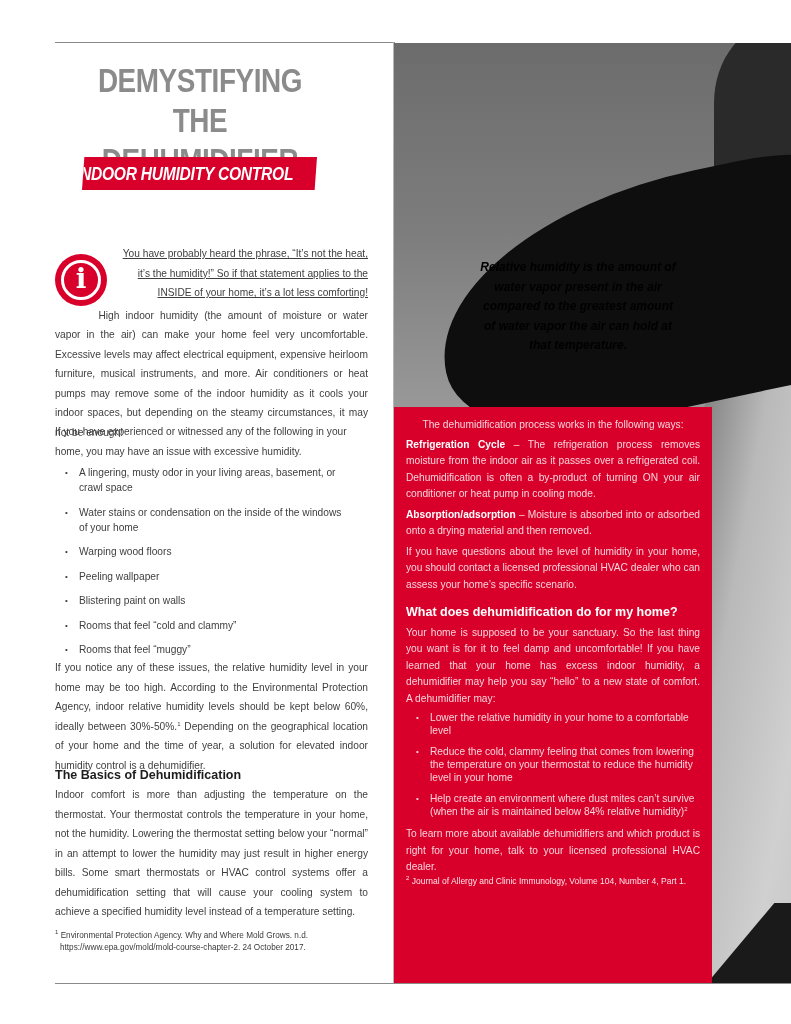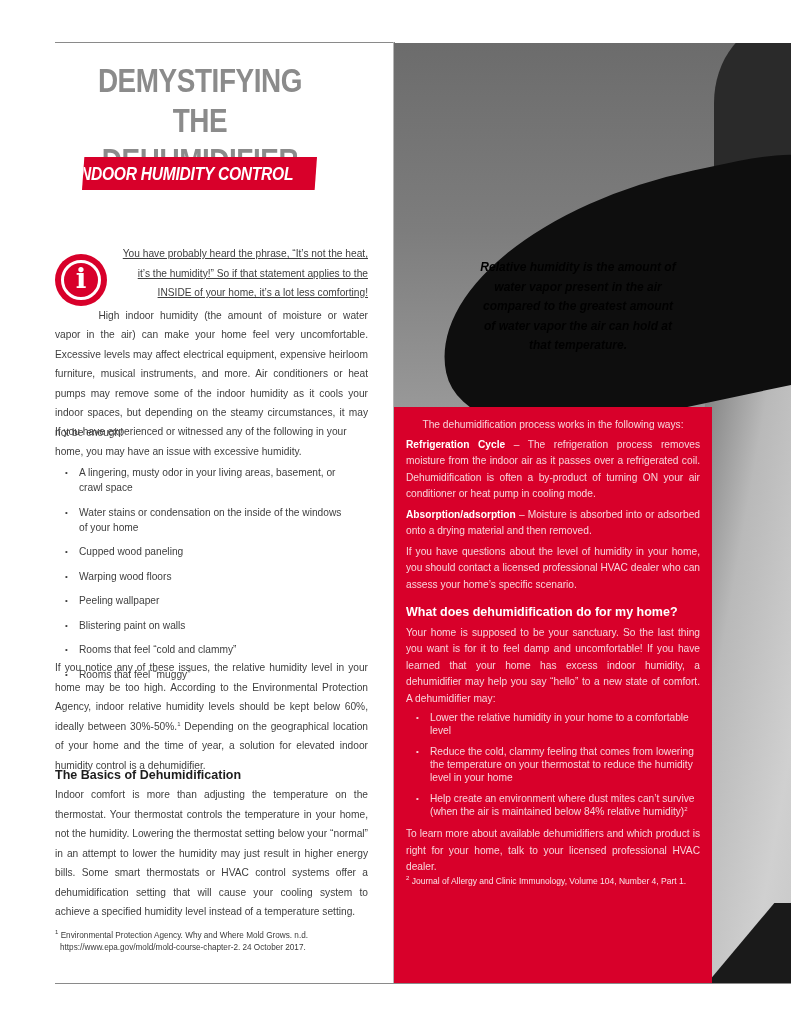--- a/index.html
+++ b/index.html
@@ -90,21 +90,20 @@
     </div>
   <p class="first">You have probably heard the phrase, “It’s not the heat, it’s the humidity!” So if that statement applies to the INSIDE of your home, it’s a lot less comforting!</p>
   <p>High indoor humidity (the amount of moisture or water vapor in the air) can make your home feel very uncomfortable. Excessive levels may affect electrical equipment, expensive heirloom furniture, musical instruments, and more. Air conditioners or heat pumps may remove some of the indoor humidity as it cools your indoor spaces, but depending on the steamy circumstances, it may not be enough!</p>
 </div>
 
 <div class="left-col assess">
   <p>If you have experienced or witnessed any of the following in your home, you may have an issue with excessive humidity.</p>
   <ul class="bul">
     <li>A lingering, musty odor in your living areas, basement, or crawl space</li>
     <li>Water stains or condensation on the inside of the windows of your home</li>
-    <li>Cupped wood paneling</li>
     <li>Warping wood floors</li>
     <li>Peeling wallpaper</li>
     <li>Blistering paint on walls</li>
     <li>Rooms that feel “cold and clammy”</li>
     <li>Rooms that feel “muggy”</li>
   </ul>
 </div>
 <div class="left-col after-list">
   <span>If you notice any of these issues, the relative humidity level in your home may be too high. According to the Environmental Protection Agency, indoor relative humidity levels should be kept below 60%, ideally between 30%-50%.</span><sup>1</sup><span> Depending on the geographical location of your home and the time of year, a solution for elevated indoor humidity control is a dehumidifier.</span>
 </div>

